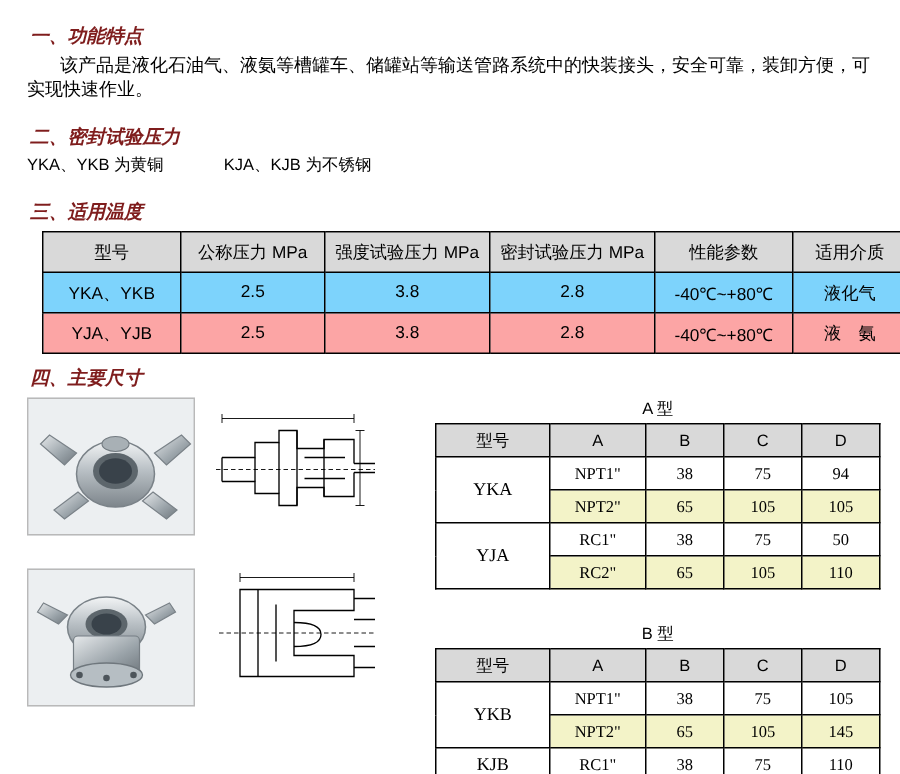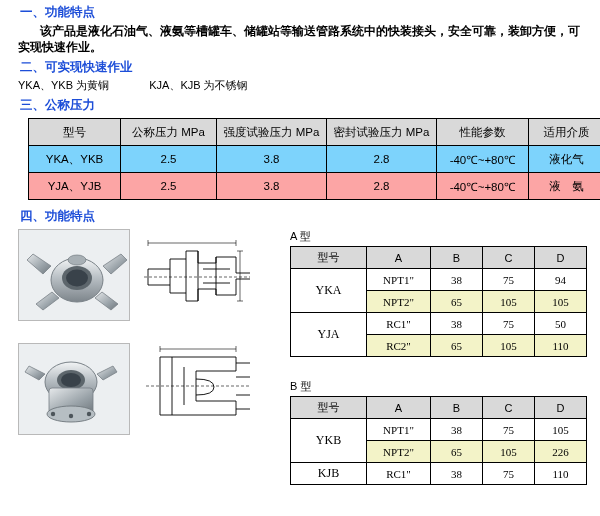--- a/index.html
+++ b/index.html
@@ -24,36 +24,36 @@
     text-align: center;
     font-family: "Liberation Serif", serif;
     font-weight: bold;
     font-size: 20px;
     letter-spacing: 0.5px;
     padding-top: 12px;
     padding-bottom: 6px;
     color: #000;
   }
   .section-head {
-    color: #1d4ed8;
+    color: #7f1d1d;
     font-weight: bold;
     font-size: 12.5px;
     font-family: "Liberation Sans", sans-serif;
-    margin: 4px 0 2px 20px;
+    margin: 16px 0 2px 20px;
+    font-style: italic;
   }
   .para {
     font-size: 12px;
     line-height: 16px;
     margin: 0 18px 0 18px;
     text-indent: 0;
     font-family: "Liberation Sans", sans-serif;
   }
   .para.indent {
     text-indent: 22px;
-    font-weight: bold;
   }
   .mat-line {
     font-size: 11px;
     margin: 2px 0 0 18px;
     font-family: "Liberation Sans", sans-serif;
   }
   .mat-line .gap {
     display: inline-block;
     width: 34px;
   }
@@ -81,20 +81,21 @@
   }
   table.spec tbody tr.alt td {
     background: #fca5a5;
   }
 
   
   .dim-label {
     font-size: 11px;
     font-family: "Liberation Sans", sans-serif;
     margin-bottom: 2px;
+    text-align: center;
   }
   table.dim {
     border-collapse: collapse;
     table-layout: fixed;
     width: 296px;
   }
   table.dim th, table.dim td {
     border: 1px solid #000;
     text-align: center;
     font-size: 11px;
@@ -160,28 +161,28 @@
 </style>
 </head>
 <body>
 
 <div class="page">
 
 
   <div class="section-head">一、功能特点</div>
   <div class="para indent">该产品是液化石油气、液氨等槽罐车、储罐站等输送管路系统中的快装接头，安全可靠，装卸方便，可实现快速作业。</div>
 
-  <div class="section-head">二、可实现快速作业</div>
+  <div class="section-head">二、密封试验压力</div>
   <div class="mat-line">
     <span>YKA、YKB 为黄铜</span>
     <span class="gap"></span>
     <span>KJA、KJB 为不锈钢</span>
   </div>
 
-  <div class="section-head">三、公称压力</div>
+  <div class="section-head">三、适用温度</div>
 
   <table class="spec">
     <colgroup>
       <col style="width:92px">
       <col style="width:96px">
       <col style="width:110px">
       <col style="width:110px">
       <col style="width:92px">
       <col style="width:76px">
     </colgroup>
@@ -208,21 +209,21 @@
         <td>YJA、YJB</td>
         <td>2.5</td>
         <td>3.8</td>
         <td>2.8</td>
         <td>-40℃~+80℃</td>
         <td>液　氨</td>
       </tr>
     </tbody>
   </table>
 
-  <div class="section-head" style="margin-top:8px;">四、功能特点</div>
+  <div class="section-head" style="margin-top:8px;">四、主要尺寸</div>
 
   <div class="bottom">
 
     <div class="photo-col">
       <div class="photo-box">
         <svg width="110" height="90" viewBox="0 0 110 90">
           <defs>
             <linearGradient id="gmet" x1="0" y1="0" x2="0" y2="1">
               <stop offset="0%" stop-color="#f2f4f5"></stop>
               <stop offset="45%" stop-color="#b8bfc4"></stop>
@@ -384,21 +385,21 @@
               <td class="model" rowspan="2">YKB</td>
               <td>NPT1"</td>
               <td>38</td>
               <td>75</td>
               <td>105</td>
             </tr>
             <tr>
               <td class="alt">NPT2"</td>
               <td class="alt">65</td>
               <td class="alt">105</td>
-              <td class="alt">226</td>
+              <td class="alt">145</td>
             </tr>
             <tr>
               <td class="model" rowspan="2">KJB</td>
               <td>RC1"</td>
               <td>38</td>
               <td>75</td>
               <td>110</td>
             </tr>
 
           </tbody>

